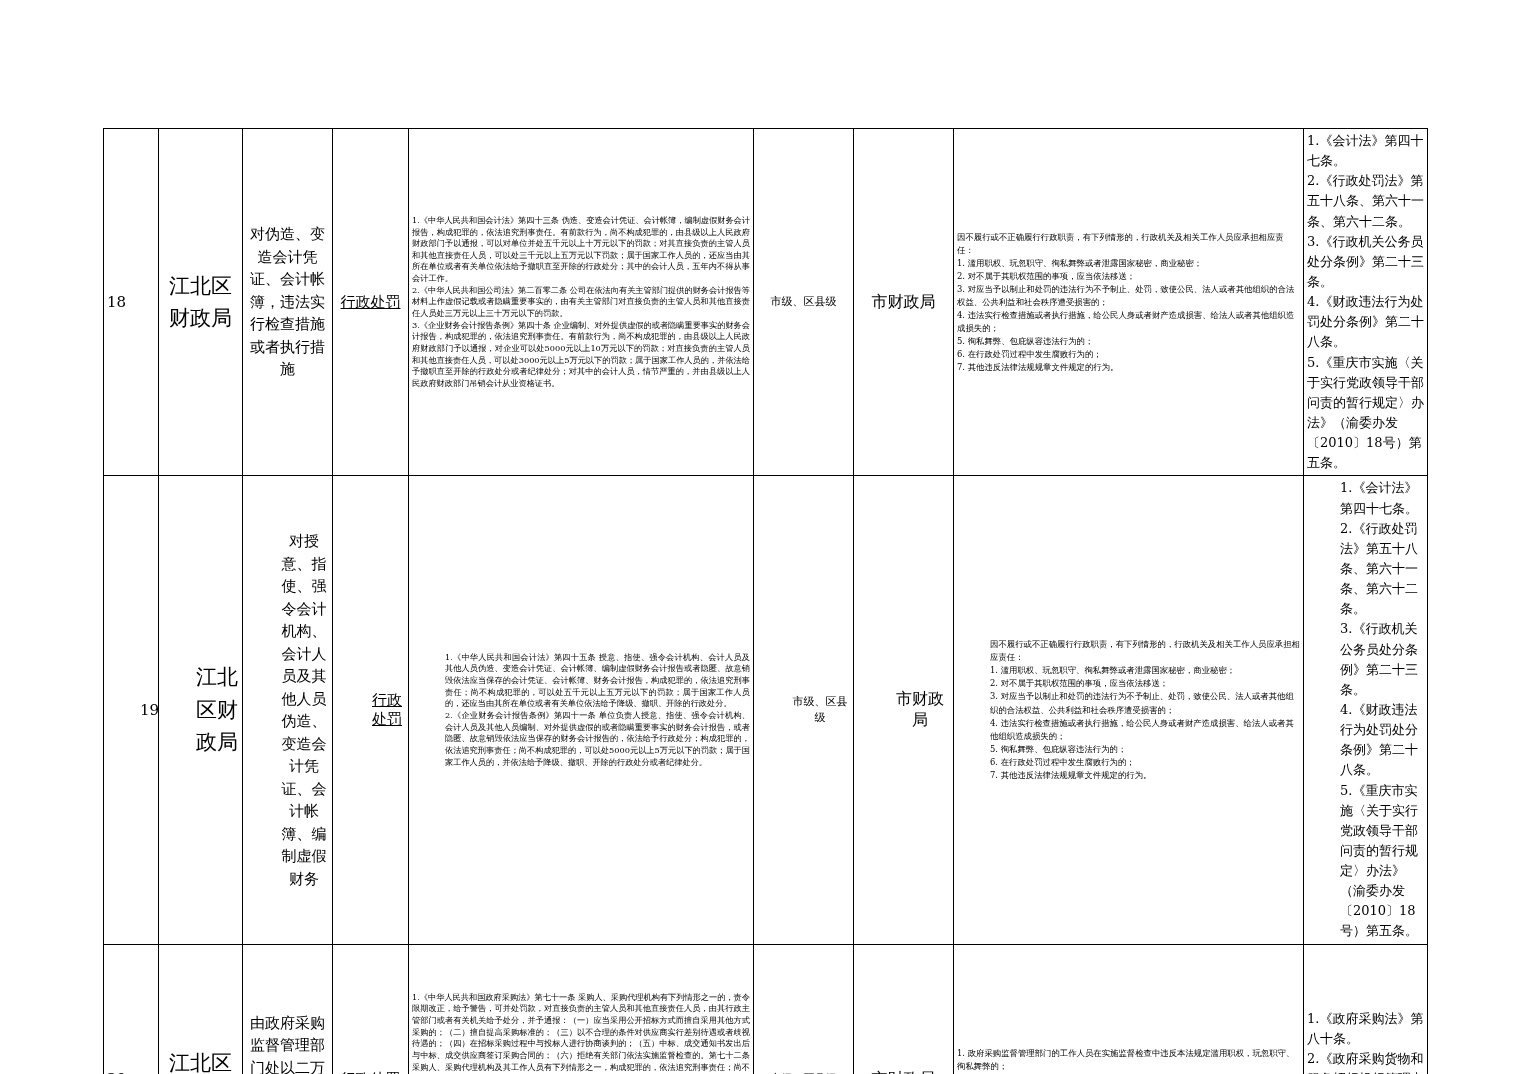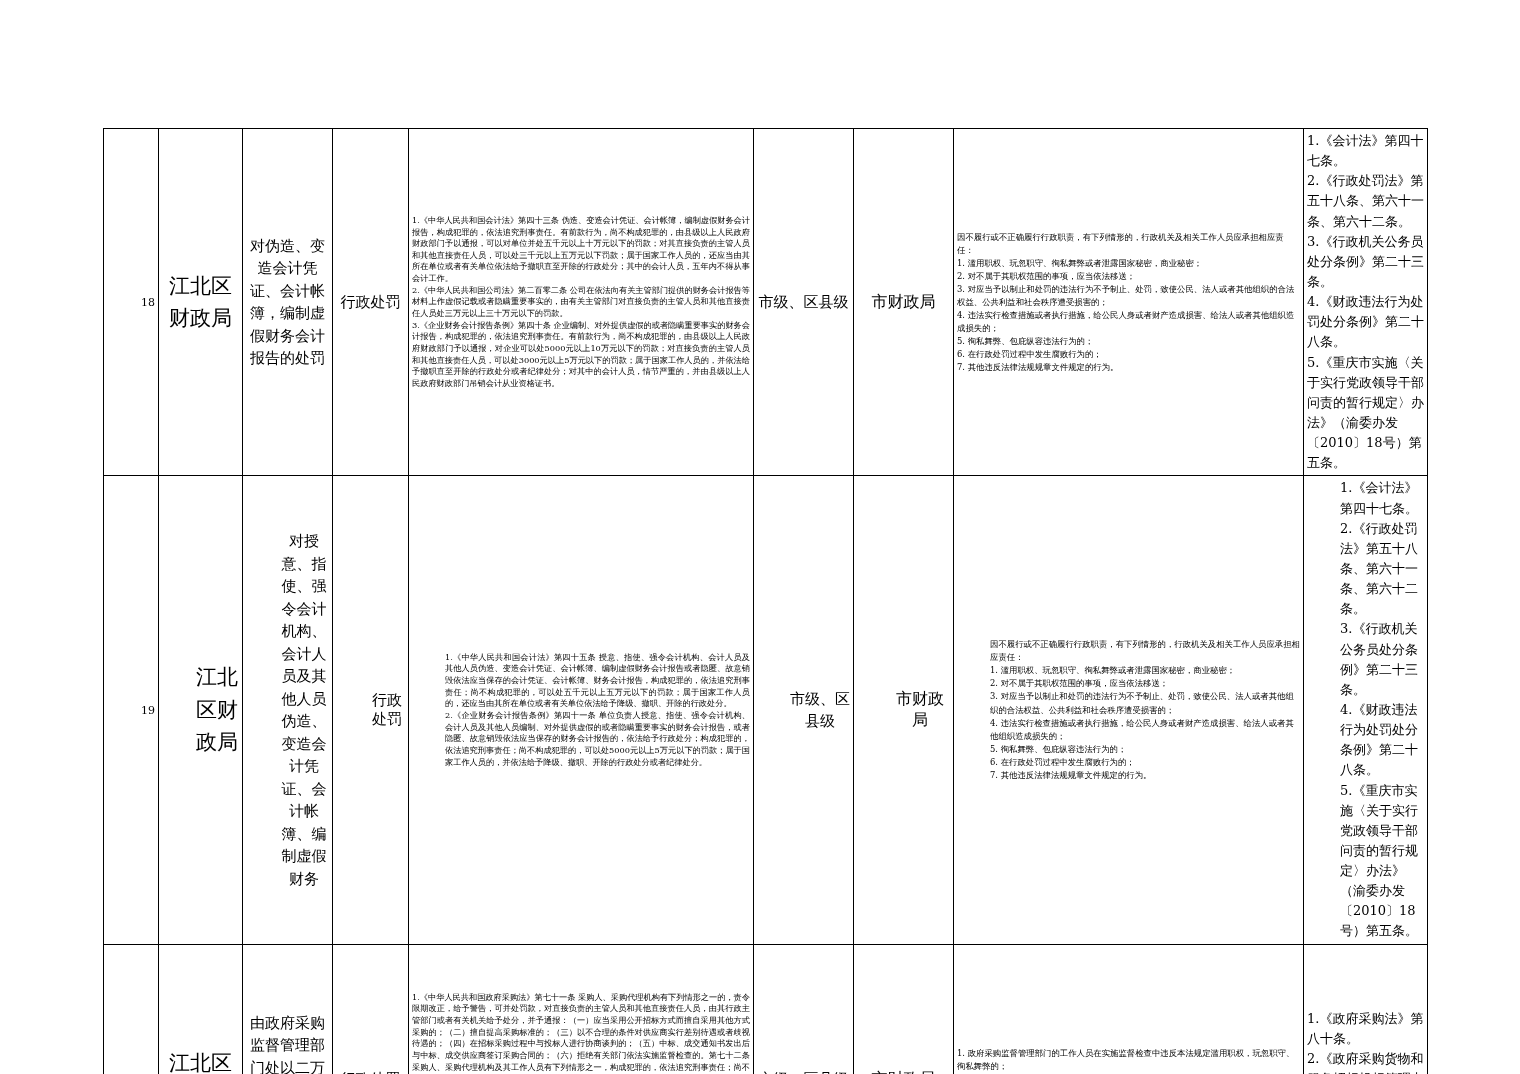--- a/index.html
+++ b/index.html
@@ -39,22 +39,22 @@
   col.c-dept   { width: 84px; }
   col.c-item   { width: 90px; }
   col.c-type   { width: 76px; }
   col.c-basis  { width: 345px; }
   col.c-level  { width: 100px; }
   col.c-subj   { width: 100px; }
   col.c-resp   { width: 350px; }
   col.c-acc    { width: 124px; }
 
   .num {
-    text-align: right;
-    font-size: 11px;
+    text-align: left;
+    font-size: 15px;
     font-family: "DejaVu Serif", "Liberation Serif", serif;
   }
   .dept {
     text-align: center;
     font-size: 21px;
     line-height: 1.55;
     font-family: "DejaVu Serif", "Liberation Serif", serif;
   }
   .item {
     text-align: center;
@@ -62,24 +62,25 @@
     line-height: 1.5;
     letter-spacing: 0px;
     font-family: "DejaVu Serif", "Liberation Serif", serif;
     padding-left: 6px;
     padding-right: 6px;
   }
   .type {
     text-align: center;
     font-size: 15px;
     font-family: "DejaVu Serif", "Liberation Serif", serif;
+    text-decoration: underline;
   }
   .level {
     text-align: center;
-    font-size: 15px;
+    font-size: 11px;
     line-height: 1.5;
     font-family: "DejaVu Serif", "Liberation Serif", serif;
   }
   .subject {
     text-align: center;
     font-size: 16px;
     font-family: "DejaVu Serif", "Liberation Serif", serif;
   }
   .fine {
     font-size: 8.2px;
@@ -125,21 +126,21 @@
       <col class="c-basis">
         <col class="c-level">
         <col class="c-subj">
         <col class="c-resp">
         <col class="c-acc">
     </colgroup>
     <tbody>
       <tr class="r18">
         <td class="num">18</td>
         <td class="dept">江北区财政局</td>
-        <td class="item">对伪造、变造会计凭证、会计帐簿，编制虚假财务会计报告的处罚</td>
+        <td class="item">对伪造、变造会计凭证、会计帐簿，违法实行检查措施或者执行措施</td>
         <td class="type">行政处罚</td>
         <td class="fine cell-top">1.《中华人民共和国会计法》第四十三条 伪造、变造会计凭证、会计帐簿，编制虚假财务会计报告，构成犯罪的，依法追究刑事责任。有前款行为，尚不构成犯罪的，由县级以上人民政府财政部门予以通报，可以对单位并处五千元以上十万元以下的罚款；对其直接负责的主管人员和其他直接责任人员，可以处三千元以上五万元以下罚款；属于国家工作人员的，还应当由其所在单位或者有关单位依法给予撤职直至开除的行政处分；其中的会计人员，五年内不得从事会计工作。
 2.《中华人民共和国公司法》第二百零二条 公司在依法向有关主管部门提供的财务会计报告等材料上作虚假记载或者隐瞒重要事实的，由有关主管部门对直接负责的主管人员和其他直接责任人员处三万元以上三十万元以下的罚款。
 3.《企业财务会计报告条例》第四十条 企业编制、对外提供虚假的或者隐瞒重要事实的财务会计报告，构成犯罪的，依法追究刑事责任。有前款行为，尚不构成犯罪的，由县级以上人民政府财政部门予以通报，对企业可以处5000元以上10万元以下的罚款；对直接负责的主管人员和其他直接责任人员，可以处3000元以上5万元以下的罚款；属于国家工作人员的，并依法给予撤职直至开除的行政处分或者纪律处分；对其中的会计人员，情节严重的，并由县级以上人民政府财政部门吊销会计从业资格证书。</td>
         <td class="level">市级、区县级</td>
         <td class="subject">市财政局</td>
         <td class="resp">因不履行或不正确履行行政职责，有下列情形的，行政机关及相关工作人员应承担相应责任：
 1. 滥用职权、玩忽职守、徇私舞弊或者泄露国家秘密，商业秘密；
 2. 对不属于其职权范围的事项，应当依法移送；
 3. 对应当予以制止和处罚的违法行为不予制止、处罚，致使公民、法人或者其他组织的合法权益、公共利益和社会秩序遭受损害的；

